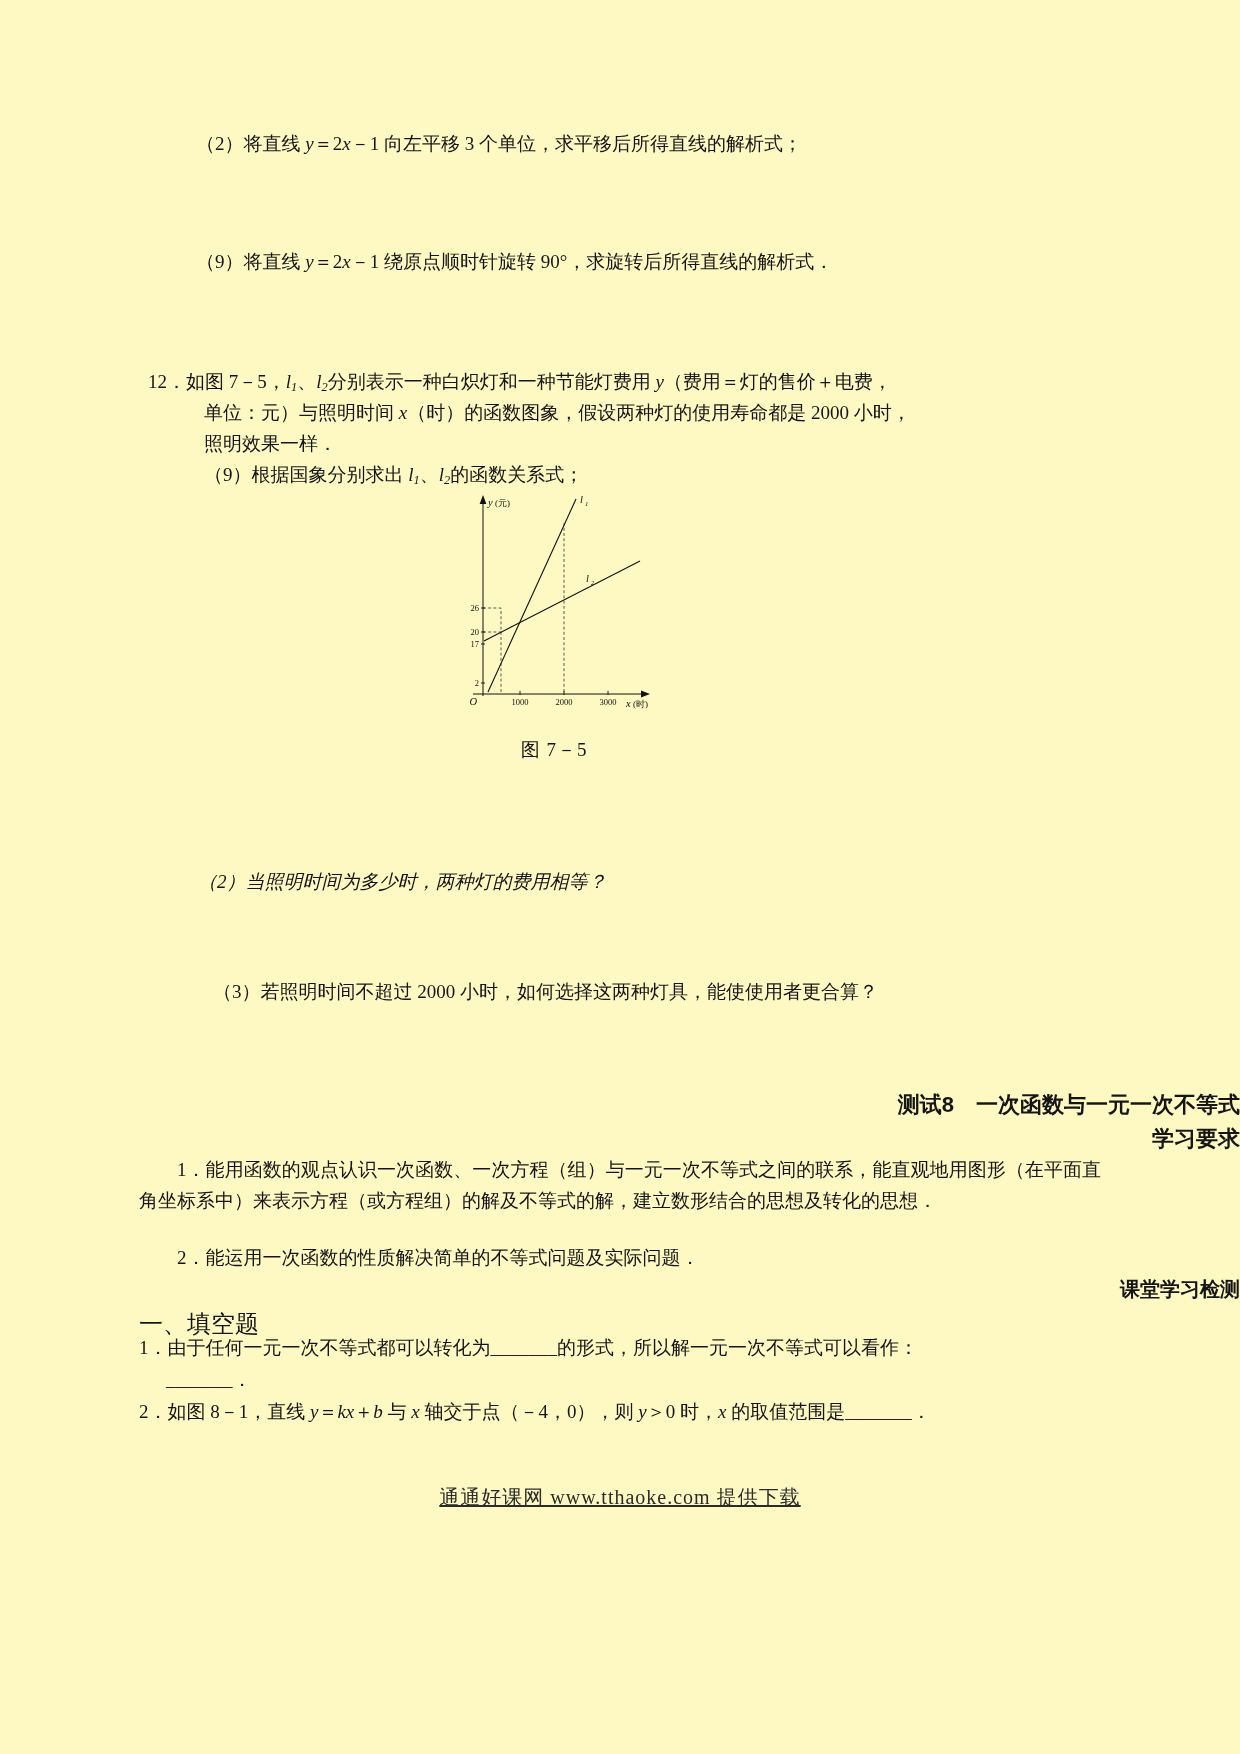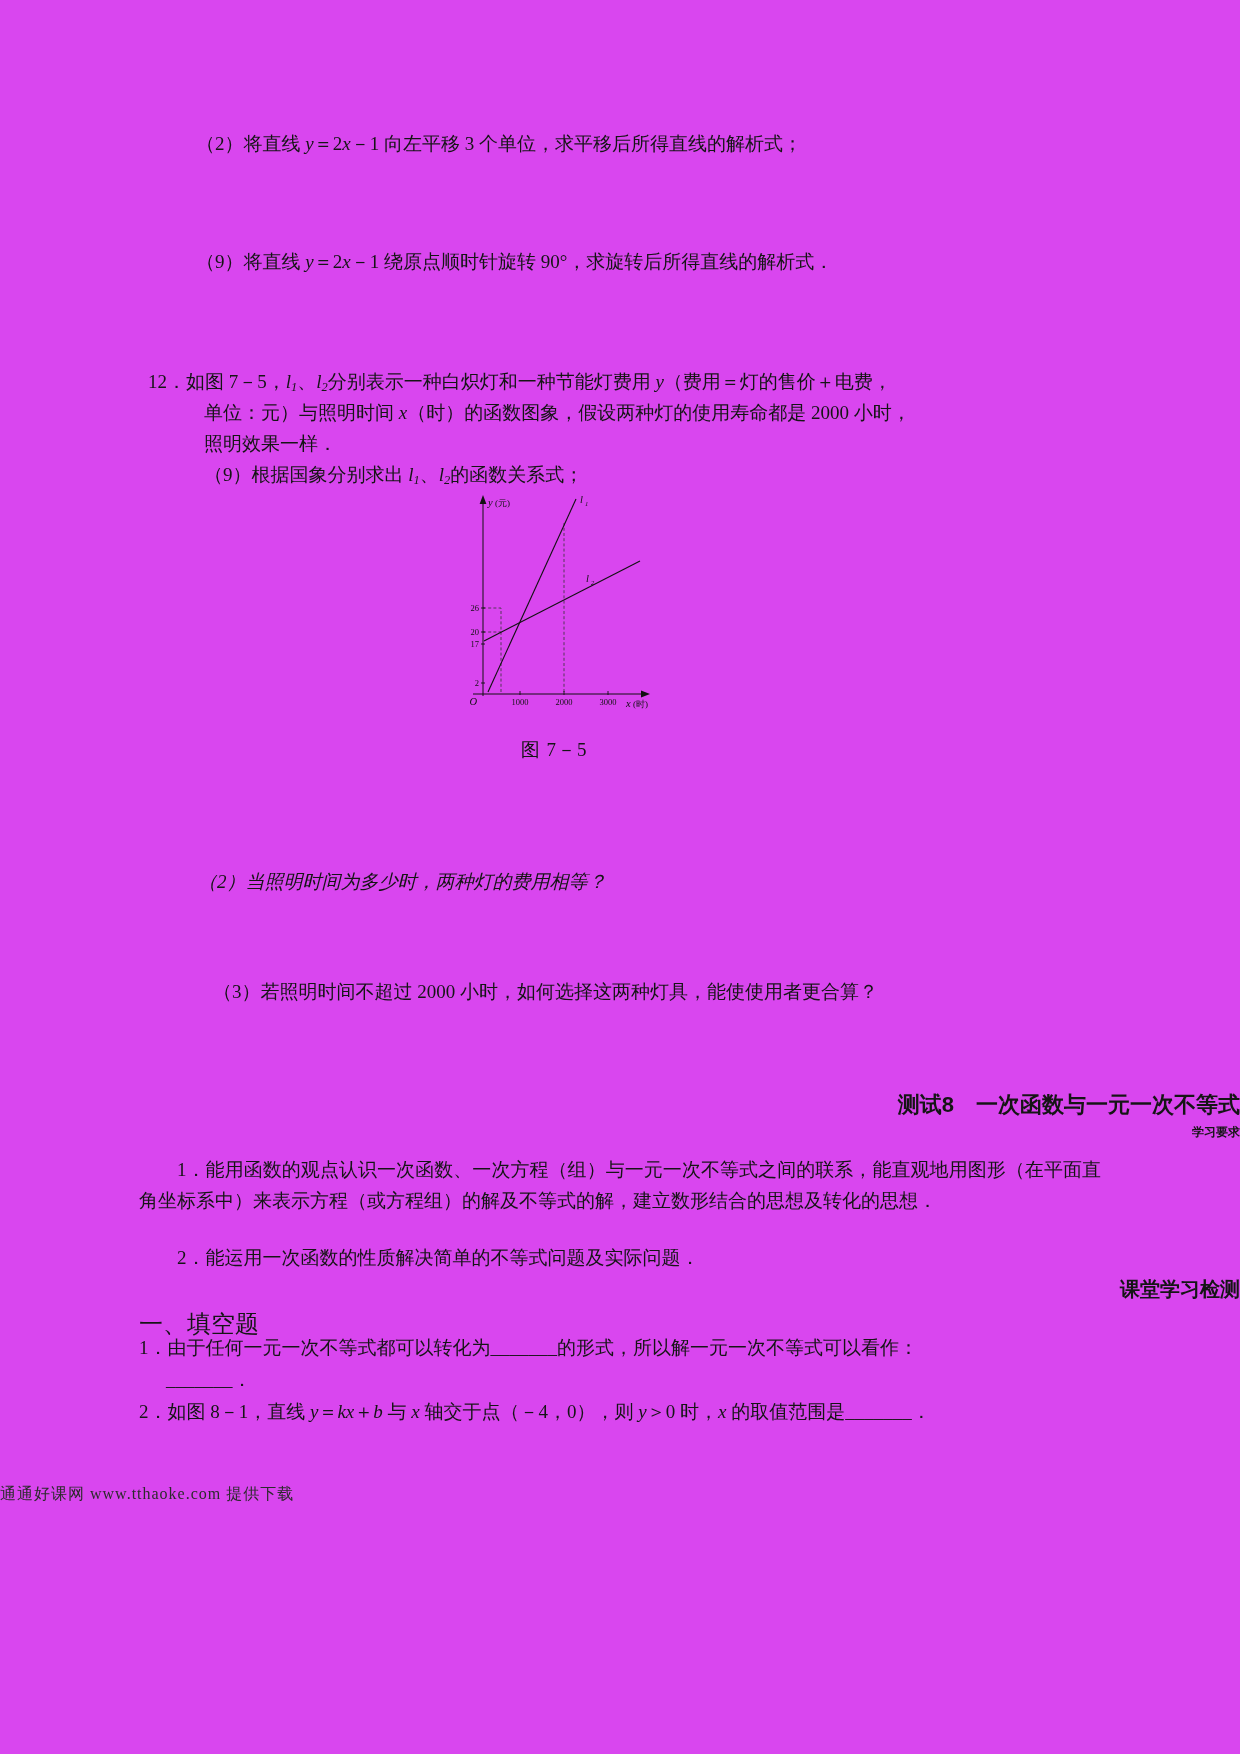--- a/index.html
+++ b/index.html
@@ -1,19 +1,19 @@
 <!DOCTYPE html>
 <html><head>
 <meta charset="utf-8">
 <style>
   * { margin:0; padding:0; box-sizing:border-box; }
   html,body { background:#ffffff; }
   .page {
     position:relative; width:1240px; height:1754px; margin:0 auto;
-    background:#d946ef; overflow:hidden;
+    background:#fef9c3; overflow:hidden;
     font-family:"Liberation Serif","DejaVu Serif",serif;
     color:#151515;
   }
   .line {
     position:absolute; font-size:19px; line-height:24px; white-space:nowrap;
   }
   .wrapblock {
     position:absolute; font-size:19px; line-height:31px; white-space:normal;
     text-align:justify;
   }
@@ -27,32 +27,32 @@
   .b-item3 { top:250px; left:196px; }
   .b-q12l1 { top:370px; left:148px; }
   .b-q12l2 { top:401px; left:204px; }
   .b-q12l3 { top:432px; left:204px; }
   .b-q12p1 { top:463px; left:204px; }
   .b-fig   { position:absolute; top:489px; left:436px; width:236px; text-align:center; }
   .b-figcap{ font-size:19px; margin-top:18px; letter-spacing:1px; }
   .b-q12p2 { top:870px; left:198px;font-style:italic; }
   .b-q12p3 { top:980px; left:213px; }
   .b-title { top:1090px; font-size:22px; }
-  .b-sub1  { top:1124px; font-size:12px; }
+  .b-sub1  { top:1124px; font-size:22px; }
   .b-req1  { top:1154px; left:139px; width:962px; text-indent:2em; }
   .b-req2  { top:1246px; left:139px; }
   .b-req2 span:first-child { margin-left:2em; }
   .b-sub2  { top:1276px; font-size:20px; }
   .b-fillh { position:absolute; top:1308px; left:139px; font-size:24px;
              font-family:"Liberation Sans","DejaVu Sans",sans-serif; font-weight:normal; }
   .b-f1a   { top:1336px; left:139px; }
   .b-f1b   { top:1368px; left:166px; }
   .b-f2    { top:1400px; left:139px; }
-  .b-footer{ position:absolute; top:1484px; width:100%; text-align:left;
-             font-size:16px; color:#2b2b2b; letter-spacing:1px; }
+  .b-footer{ position:absolute; top:1484px; width:100%; text-align:center;
+             font-size:20px; color:#2b2b2b; letter-spacing:1px;text-decoration:underline; }
   
   svg text { font-family:"Liberation Serif","DejaVu Serif",serif; fill:#111; }
   .t10 { font-size:10.5px; }
   .t9  { font-size:9px; }
   .t85 { font-size:8.5px; }
   .t65 { font-size:6.5px; }
   .it  { font-style:italic; }
   .ax   { stroke:#111; stroke-width:1; }
   .pl   { stroke:#111; stroke-width:1.1; }
   .dash { stroke:#333; stroke-width:0.8; stroke-dasharray:3,2.2; }

